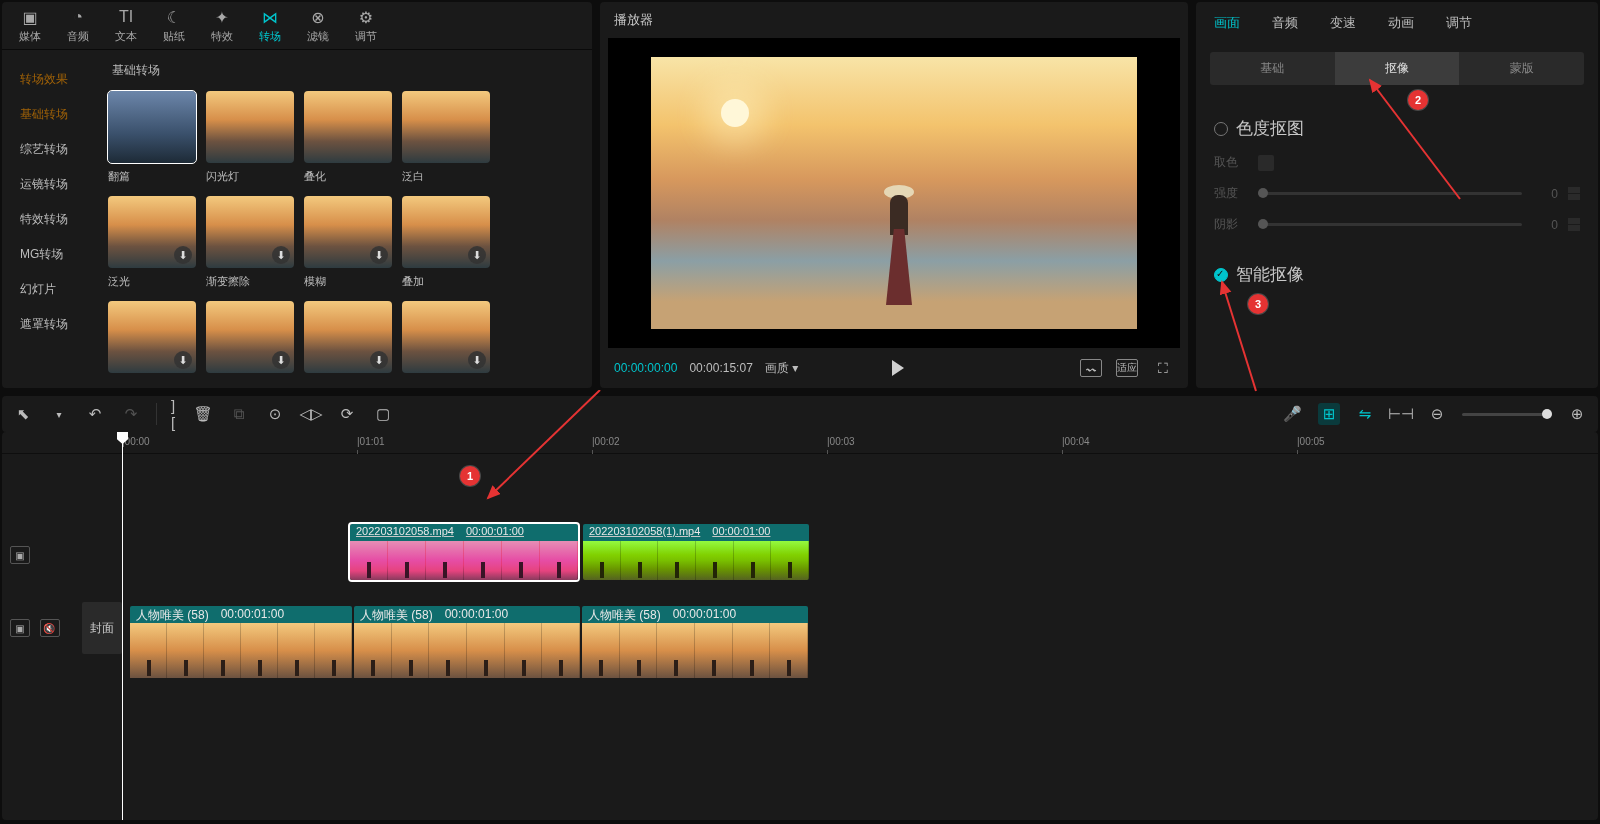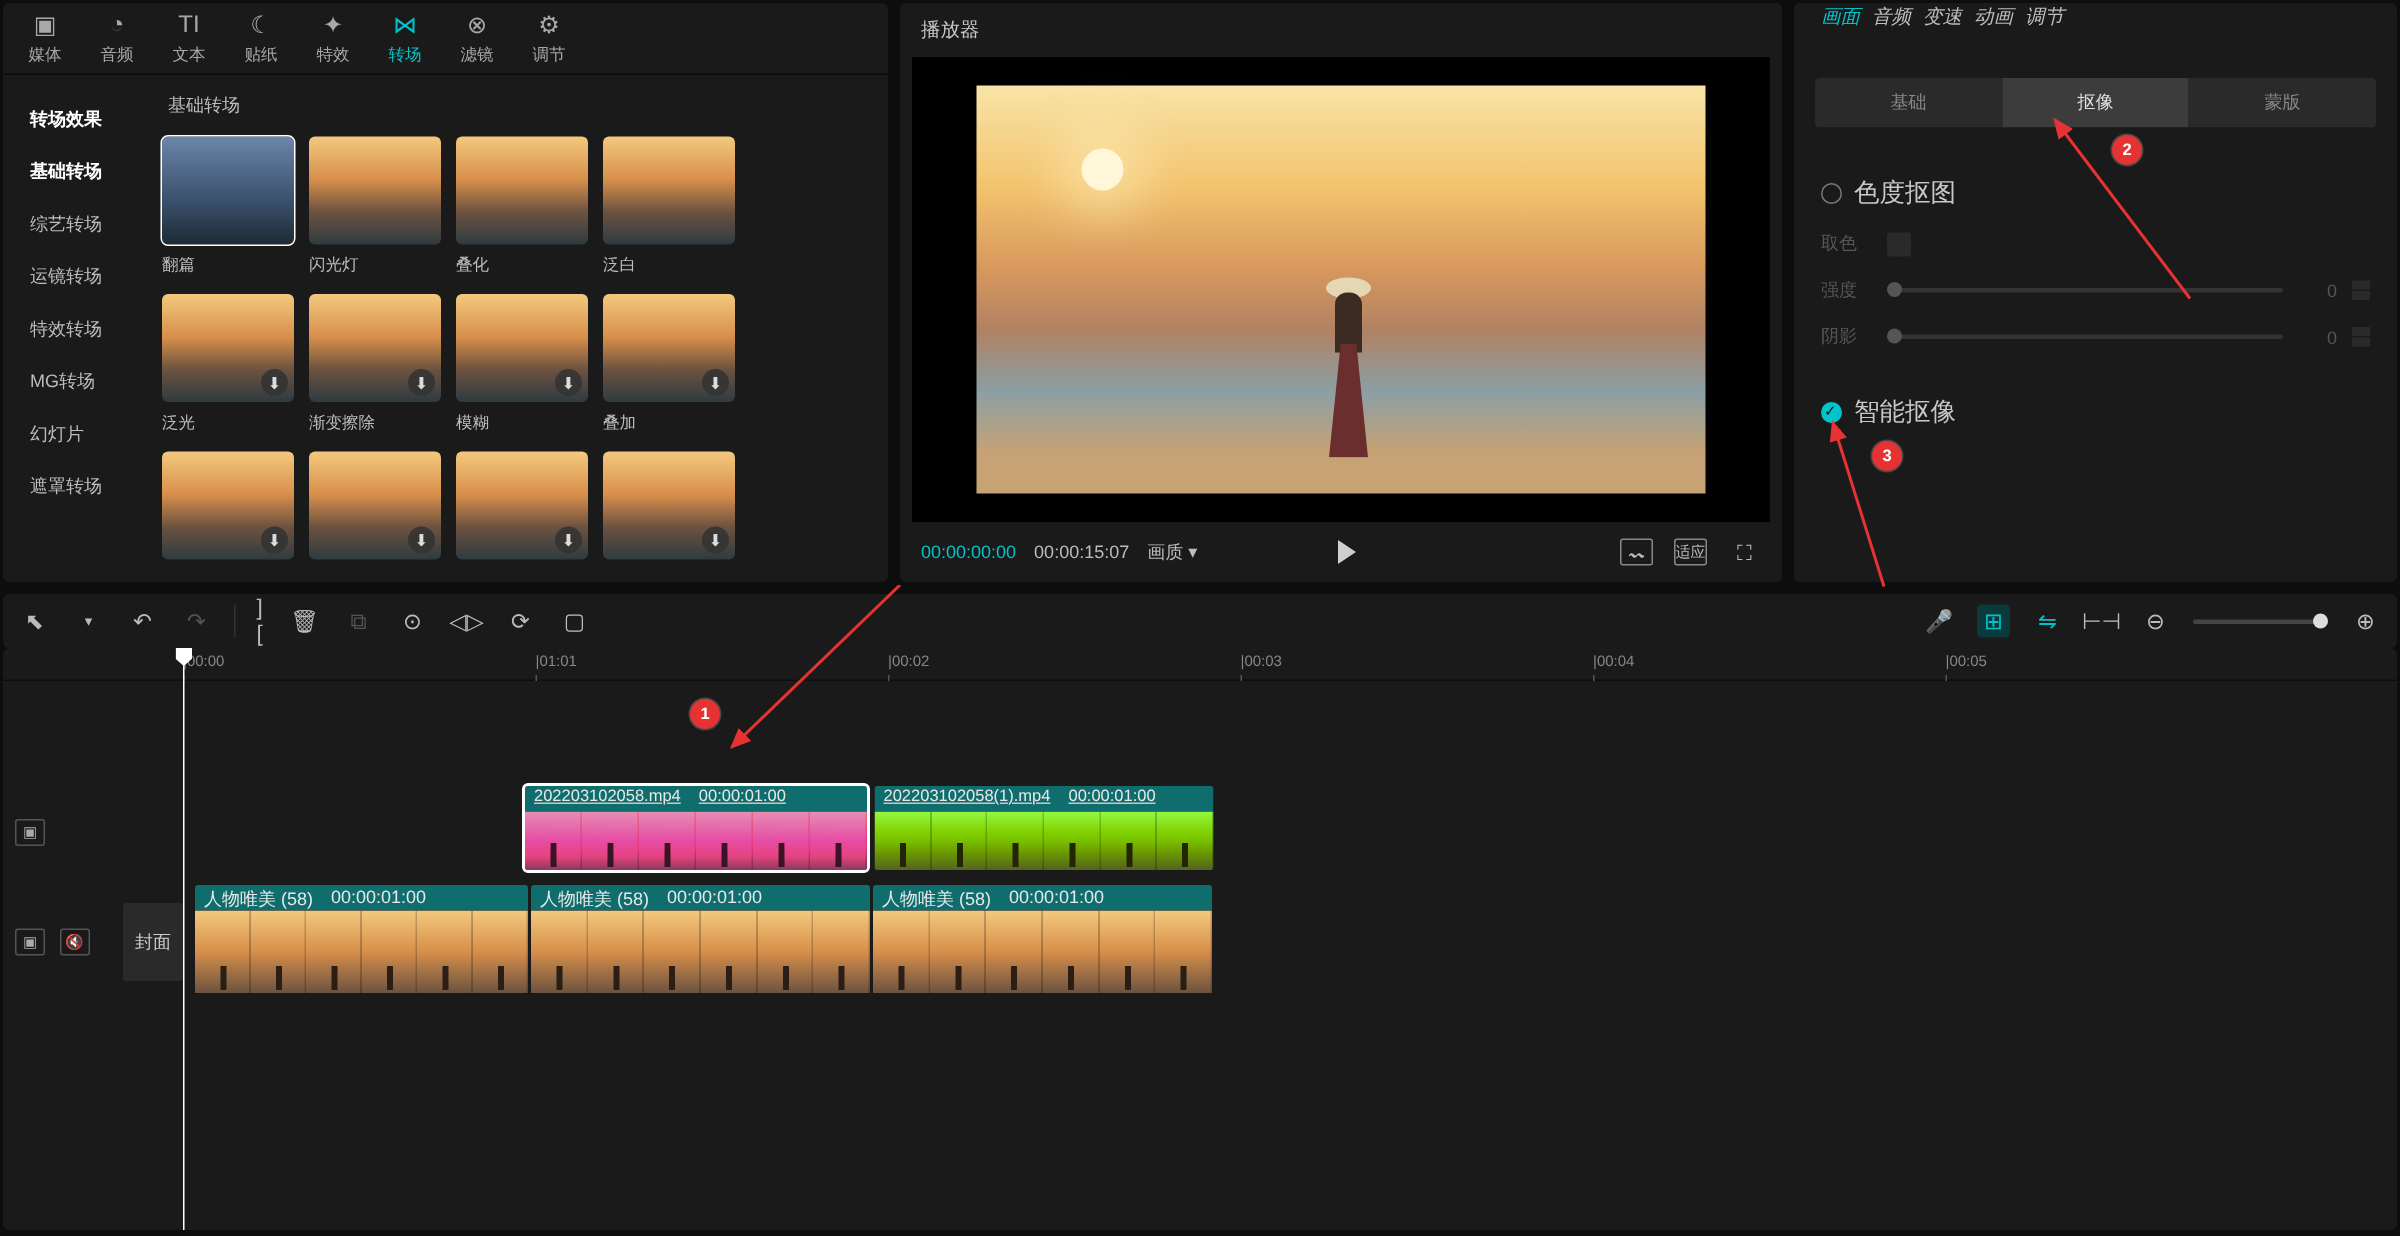--- a/index.html
+++ b/index.html
@@ -14,21 +14,21 @@
 
 
 .top-tabs { display:flex; height:48px; align-items:center; padding:0 4px; border-bottom:1px solid #0a0a0a; }
 .top-tab { width:48px; text-align:center; cursor:pointer; font-size:11px; color:#a8a8a8; }
 .top-tab .ticon { height:20px; display:flex; align-items:center; justify-content:center; margin-bottom:2px; font-size:16px; }
 .top-tab.active { color:#00c4cc; }
 
 .left-body { display:flex; flex:1; overflow:hidden; }
 .cat-list { width:100px; padding:12px 0; }
 .cat-item { padding:9px 18px; font-size:12px; color:#bdbdbd; cursor:pointer; }
-.cat-item.accent { color:#ffffff;font-weight:bold; }
+.cat-item.accent { color:#a16207; }
 
 .thumb-area { flex:1; padding:12px 6px; overflow-y:auto; }
 .thumb-title { font-size:12px; color:#bdbdbd; margin:0 0 12px 4px; }
 .thumb-grid { display:flex; flex-wrap:wrap; gap:12px 10px; }
 .thumb { width:88px; }
 .thumb-img { width:88px; height:72px; border-radius:4px; background:linear-gradient(180deg,#f3c97e 0%,#d78f4a 40%,#6c5240 70%,#2e3b40 100%); position:relative; }
 .thumb-img.sel { outline:1px solid #fff; background:linear-gradient(180deg,#6c86aa 0%,#3a506b 60%,#1d2a36 100%); }
 .thumb .dl { position:absolute; right:4px; bottom:4px; width:18px; height:18px; border-radius:50%; background:#333d; display:flex; align-items:center; justify-content:center; font-size:11px; color:#ddd; }
 .thumb-label { font-size:11px; color:#bdbdbd; margin-top:6px; }
 
@@ -43,21 +43,21 @@
 .person .skirt { width:26px; height:76px; background:#6b2e2e; position:absolute; top:44px; left:3px; clip-path:polygon(30% 0,70% 0,100% 100%,0 100%); }
 .player-ctrl { height:40px; display:flex; align-items:center; padding:0 14px; gap:12px; font-size:12px; }
 .tc-cur { color:#00c4cc; }
 .tc-dur { color:#bdbdbd;text-align:center; }
 .quality { color:#bdbdbd; font-size:12px; }
 .play-btn { margin:0 auto; width:0; height:0; border-left:12px solid #cfcfcf; border-top:8px solid transparent; border-bottom:8px solid transparent; cursor:pointer; }
 .pctrl-right { display:flex; gap:14px; align-items:center; margin-left:auto; }
 .pbtn { width:22px; height:18px; border:1px solid #888; border-radius:2px; display:flex; align-items:center; justify-content:center; font-size:10px; color:#bbb; cursor:pointer; }
 
 
-.r-tabs { display:flex; gap:8px; height:42px; padding:0 18px; font-size:13px;font-style:italic; }
+.r-tabs { display:flex; gap:32px; height:42px; align-items:center; padding:0 18px; font-size:13px; }
 .r-tab { color:#bdbdbd; cursor:pointer; }
 .r-tab.active { color:#00c4cc; }
 .r-subtabs { display:flex; margin:8px 14px 14px; border-radius:3px; overflow:hidden; }
 .r-subtab { flex:1; background:#2a2a2a; text-align:center; padding:8px 0; font-size:12px; color:#888; cursor:pointer; }
 .r-subtab.active { background:#3c3c3c; color:#e0e0e0; }
 .r-body { padding:4px 18px; }
 .chk-row { display:flex; align-items:center; gap:8px; margin:14px 0; font-size:17px; }
 .chk { width:14px; height:14px; border-radius:50%; border:1.5px solid #777; display:inline-block; position:relative; }
 .chk.on { border-color:#00c4cc; background:#00c4cc; }
 .chk.on::after { content:"✓"; color:#111; font-size:10px; position:absolute; left:1px; top:-1px; }
@@ -92,21 +92,21 @@
 .track-head { position:absolute; left:8px; top:50%; transform:translateY(-50%); display:flex; gap:10px; align-items:center; }
 .thead-btn { width:20px; height:18px; border:1px solid #555; border-radius:2px; display:flex; align-items:center; justify-content:center; font-size:10px; color:#aaa; }
 .clip { position:absolute; top:0; height:56px; border-radius:2px; overflow:hidden; font-size:11px;text-decoration:underline; }
 .clip.sel { outline:2px solid #ffffff; }
 .clip-head { height:17px; background:#0f6d6d; color:#e8e8e8; padding:1px 6px; display:flex; gap:12px; white-space:nowrap; }
 .clip-body { height:39px; display:flex; }
 .clip-body .fr { flex:1; background:linear-gradient(180deg,#f3c97e 0%,#d78f4a 50%,#6c5240 100%); border-right:1px solid #0003; position:relative; }
 .clip-body .fr::after { content:""; position:absolute; left:46%; bottom:2px; width:4px; height:16px; background:#2b1e17; }
 .clip.r .clip-body .fr { filter:hue-rotate(300deg) saturate(2.2) brightness(0.9); }
 .clip.g .clip-body .fr { filter:hue-rotate(50deg) saturate(1.8) brightness(1.05); }
-.mainclip { position:absolute; top:0; height:80px; border-radius:2px; overflow:hidden; }
+.mainclip { position:absolute; top:16px; height:80px; border-radius:2px; overflow:hidden; }
 .mainclip .clip-head { background:#0f6d6d; }
 .mainclip .clip-body { height:55px; }
 .cover-btn { position:absolute; left:80px; top:50%; transform:translateY(-50%); width:40px; height:52px; background:#2a2a2a; color:#ccc; display:flex; align-items:center; justify-content:center; font-size:12px; border-radius:2px; }
 
 
 .ann-badge { position:absolute; width:20px; height:20px; border-radius:50%; background:#e53333; color:#fff; display:flex; align-items:center; justify-content:center; font-size:11px; font-weight:bold; z-index:20; box-shadow:0 0 0 1px #fff3; }
 .ann-arrow { position:absolute; z-index:19; pointer-events:none; }
 </style>
 </head>
 <body>

